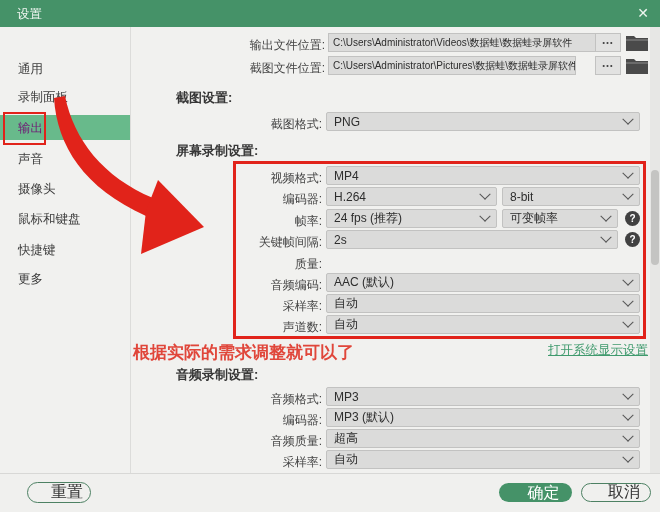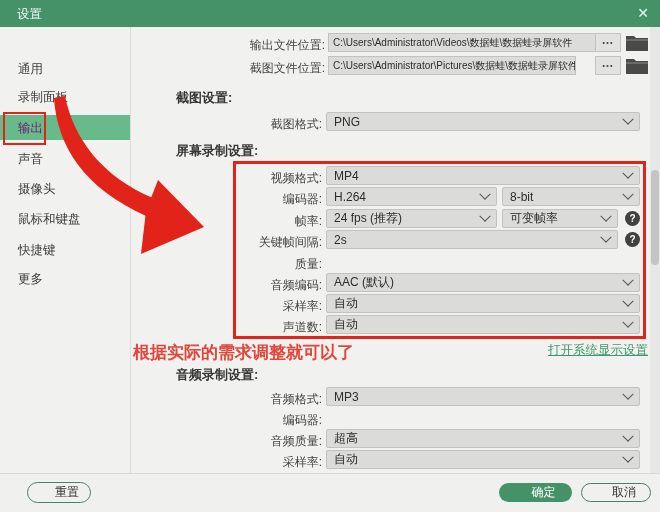--- a/index.html
+++ b/index.html
@@ -43,21 +43,21 @@
   .annotation { position:absolute; left:133px; top:341px; font-size:17px; font-weight:bold; color:#e0463a; }
   .sys-link { position:absolute; left:500px; top:342px; width:148px; text-align:right;
     font-size:12.5px; color:#3f9a6d; text-decoration:underline; cursor:pointer; }
   
   .scroll-track { position:absolute; left:650px; top:27px; width:10px; height:446px; background:#e7e7e5; }
   .scroll-thumb { position:absolute; left:1px; top:143px; width:8px; height:95px;
     background:#c4c4c2; border-radius:4px; cursor:pointer; }
   
   .footer { position:absolute; left:0; top:473px; width:660px; height:39px;
     background:#f0f0ee; border-top:1px solid #d8d8d6; }
-  .btn { position:absolute; border-radius:11px; font-size:12px; text-align:center; cursor:pointer;
+  .btn { position:absolute; border-radius:11px; font-size:16px; text-align:center; cursor:pointer;
     box-sizing:border-box;padding-left:16px; }
   .btn-reset { left:27px; top:8px; width:64px; height:21px; line-height:18px;
     border:1.5px solid #4d8163; color:#333333; background:transparent; }
   .btn-ok { left:499px; top:9px; width:73px; height:19px; line-height:19px;
     background:#459268; color:#ffffff; }
   .btn-cancel { left:581px; top:9px; width:70px; height:19px; line-height:16px;
     border:1.5px solid #4d8163; color:#333333; background:transparent; }
   .arrow-overlay { position:absolute; left:0; top:0; width:660px; height:512px; pointer-events:none; }
 </style>
 </head>
@@ -174,20 +174,24 @@
 
   <div class="heading" style="left:176px; top:366px">音频录制设置:</div>
 
   <div class="lbl" style="left:210px; top:391px">音频格式:</div>
   <div class="dd" style="left:326px; top:387px; width:314px">
     <span>MP3</span>
       <span class="chev"></span>
   </div>
 
   <div class="lbl" style="left:210px; top:412px">编码器:</div>
+  <div class="dd" style="left:326px; top:408px; width:314px">
+    <span>MP3 (默认)</span>
+      <span class="chev"></span>
+  </div>
 
   <div class="lbl" style="left:210px; top:433px">音频质量:</div>
   <div class="dd" style="left:326px; top:429px; width:314px">
     <span>超高</span>
       <span class="chev"></span>
   </div>
 
   <div class="lbl" style="left:210px; top:454px">采样率:</div>
   <div class="dd" style="left:326px; top:450px; width:314px">
     <span>自动</span>

